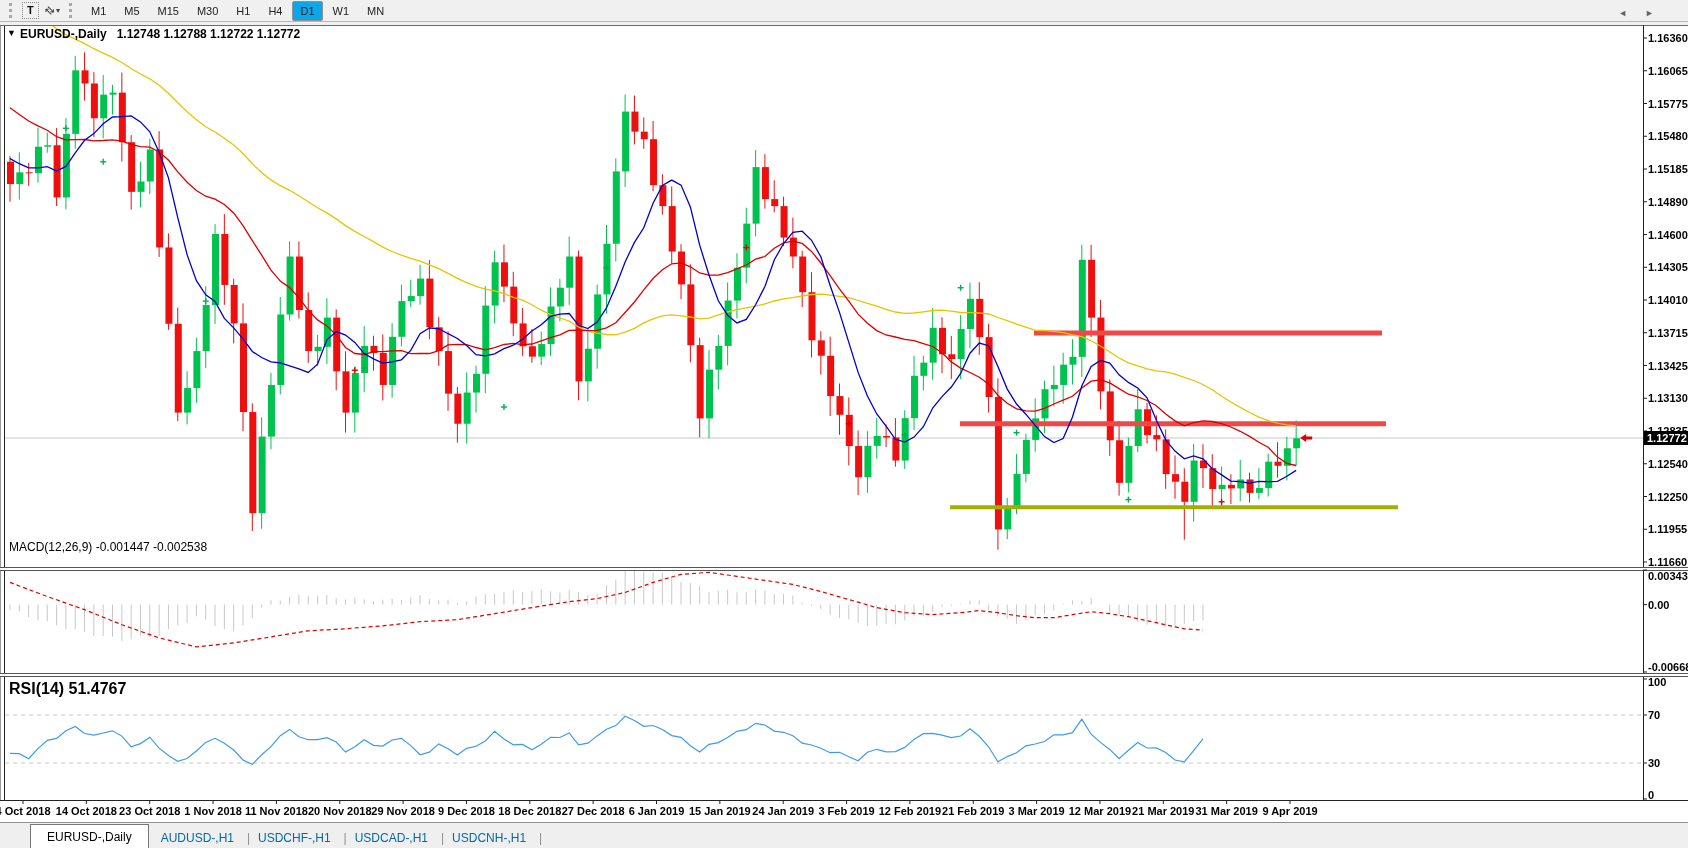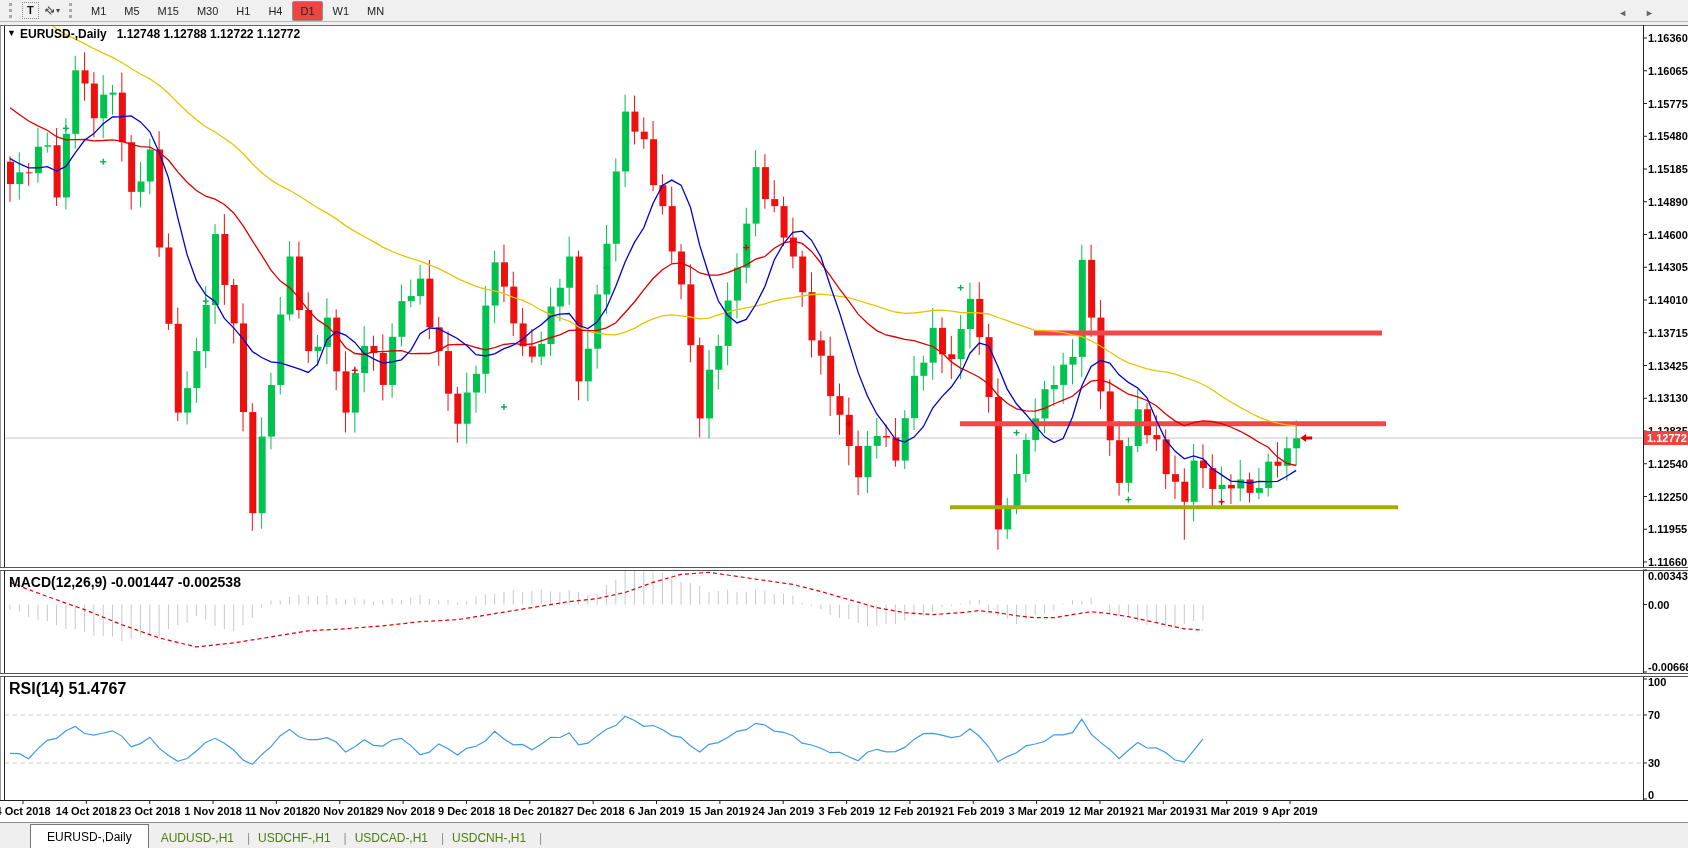--- a/index.html
+++ b/index.html
@@ -6,41 +6,41 @@
   body{width:1688px;height:848px;background:#f0f0f0;font-family:"Liberation Sans",sans-serif;}
   .page{position:relative;width:1688px;height:848px;background:#ffffff;overflow:hidden;}
 
   
   .toolbar{position:absolute;left:0;top:0;width:1688px;height:22px;background:#f0f0f0;
     border-bottom:1px solid #b7b7b7;display:flex;align-items:center;box-sizing:border-box;padding-left:6px;}
   .handle{width:3px;height:15px;border-left:3px dotted #a8a8a8;margin:0 7px 0 3px;}
   .tbtn{height:18px;display:flex;align-items:center;justify-content:center;
     font-size:11px;font-weight:400;color:#222;padding:0 7px;margin:0 1px;border:1px solid transparent;border-radius:2px;}
   .tbtn.icon{font-weight:400;padding:0 4px;}
-  .tbtn.active{background:#ef4444;border:1px solid #909090;}
+  .tbtn.active{background:#0ea5e9;border:1px solid #909090;}
   .tool-t{border:1px dotted #8a8a8a;padding:0 4px;font-weight:700;font-size:11px;height:15px;line-height:15px;color:#111;}
   .drag-ico{display:inline-block;transform:rotate(45deg);font-size:11px;color:#333;}
   .caret{font-size:8px;color:#444;margin-left:2px;}
 
   
   .ovl{position:absolute;color:#000;white-space:nowrap;}
   .sym-caret{left:7px;top:28px;font-size:9px;}
   .chart-title{left:20px;top:27px;font-size:12px;font-weight:700;}
   .chart-title .q{margin-left:10px;margin-top:27px;}
-  .macd-label{left:9px;top:574px;font-size:14px;font-weight:700;}
+  .macd-label{left:9px;top:540px;font-size:12px;font-weight:400;}
   .rsi-label{left:9px;top:680px;font-size:16px;font-weight:700;}
-  .price-tag{left:1644px;top:431px;width:44px;height:14px;background:#ef4444;color:#fff;
+  .price-tag{left:1644px;top:431px;width:44px;height:14px;background:#000000;color:#fff;
     font-size:11px;font-weight:700;line-height:14px;padding-left:3px;box-sizing:border-box;}
 
   svg.chart-svg{position:absolute;left:0;top:22px;}
 
   
   .tabbar{position:absolute;left:0;top:822px;width:1688px;height:26px;background:#efefef;
     border-top:1px solid #8f8f8f;box-sizing:border-box;display:flex;align-items:flex-end;padding-left:30px;}
-  .tab{height:21px;display:flex;align-items:center;font-size:12px;color:#4d7c0f;
+  .tab{height:21px;display:flex;align-items:center;font-size:12px;color:#0369a1;
     padding:0 12px;position:relative;}
   .tab:not(.active)::after{content:"|";color:#8f8f8f;position:absolute;right:-4px;}
   .tab.active{background:#ffffff;border:1px solid #777;border-bottom:none;color:#000;height:23px;padding:0 16px;}
   .tab-scroll{position:absolute;right:16px;top:8px;font-size:9px;color:#666;letter-spacing:18px;}
 </style>
 </head>
 <body>
 
 <div class="page">
 

